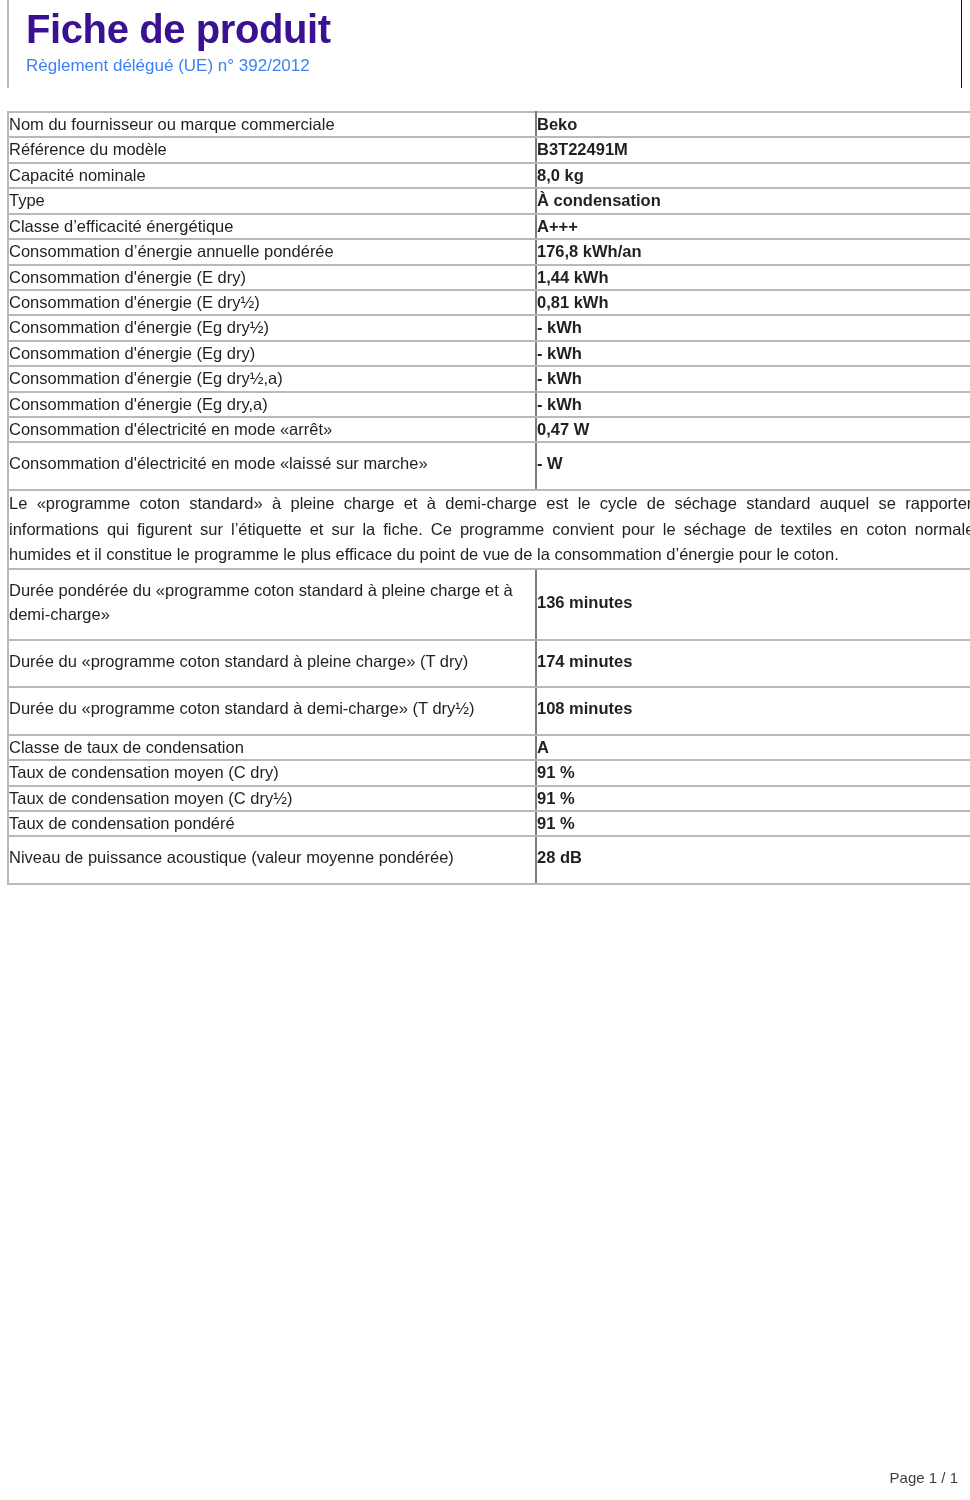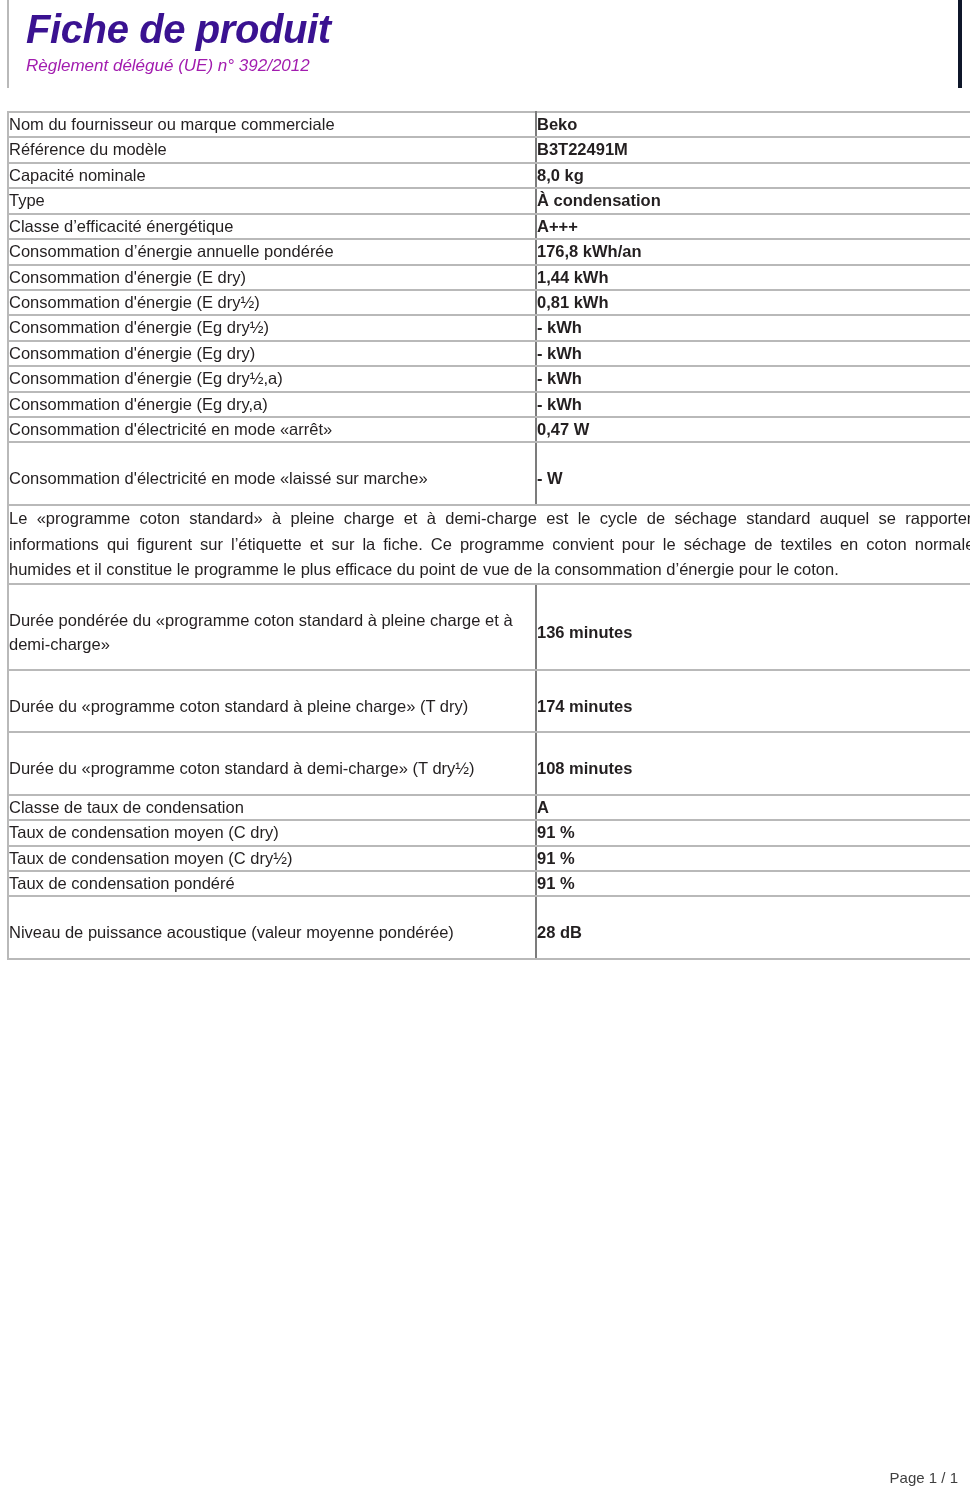--- a/index.html
+++ b/index.html
@@ -23,35 +23,34 @@
     box-sizing: border-box;
   }
 
   
   .header-block {
     position: absolute;
     left: 7px;
     top: 0px;
     width: 955px;
     border-left: 2px solid #b9b9b9;
-    border-right: 4px solid #0f172a;
-    box-sizing: border-box;
-    font-style: italic;
+    border-right: 1px solid #0f172a;
+    box-sizing: border-box;
   }
   .doc-title {
     font-size: 40px;
     font-weight: bold;
     color: #3a1291;
     letter-spacing: -0.4px;
     padding: 8px 0 6px 17px;
     line-height: 1.05;
   }
   .doc-subtitle {
     font-size: 17px;
-    color: #a21caf;
+    color: #3b82f6;
     padding: 0 0 12px 17px;
     line-height: 1.2;
   }
 
   
   .spec-table {
     position: absolute;
     left: 7px;
     top: 111px;
     width: 955px;
@@ -98,21 +97,21 @@
   }
   .para {
     font-size: 16.5px;
     color: #231f20;
     padding: 9px 18px 11px 14px;
     line-height: 1.56;
     text-align: justify;
     hyphens: manual;
   }
   .r-tall .lbl, .r-tall .val {
-    padding-top: 24px;
+    padding-top: 9px;
     padding-bottom: 13px;
   }
 
   
   .footer {
     position: absolute;
     right: 12px;
     bottom: 14px;
     font-size: 15px;
     color: #3f3f3f;

